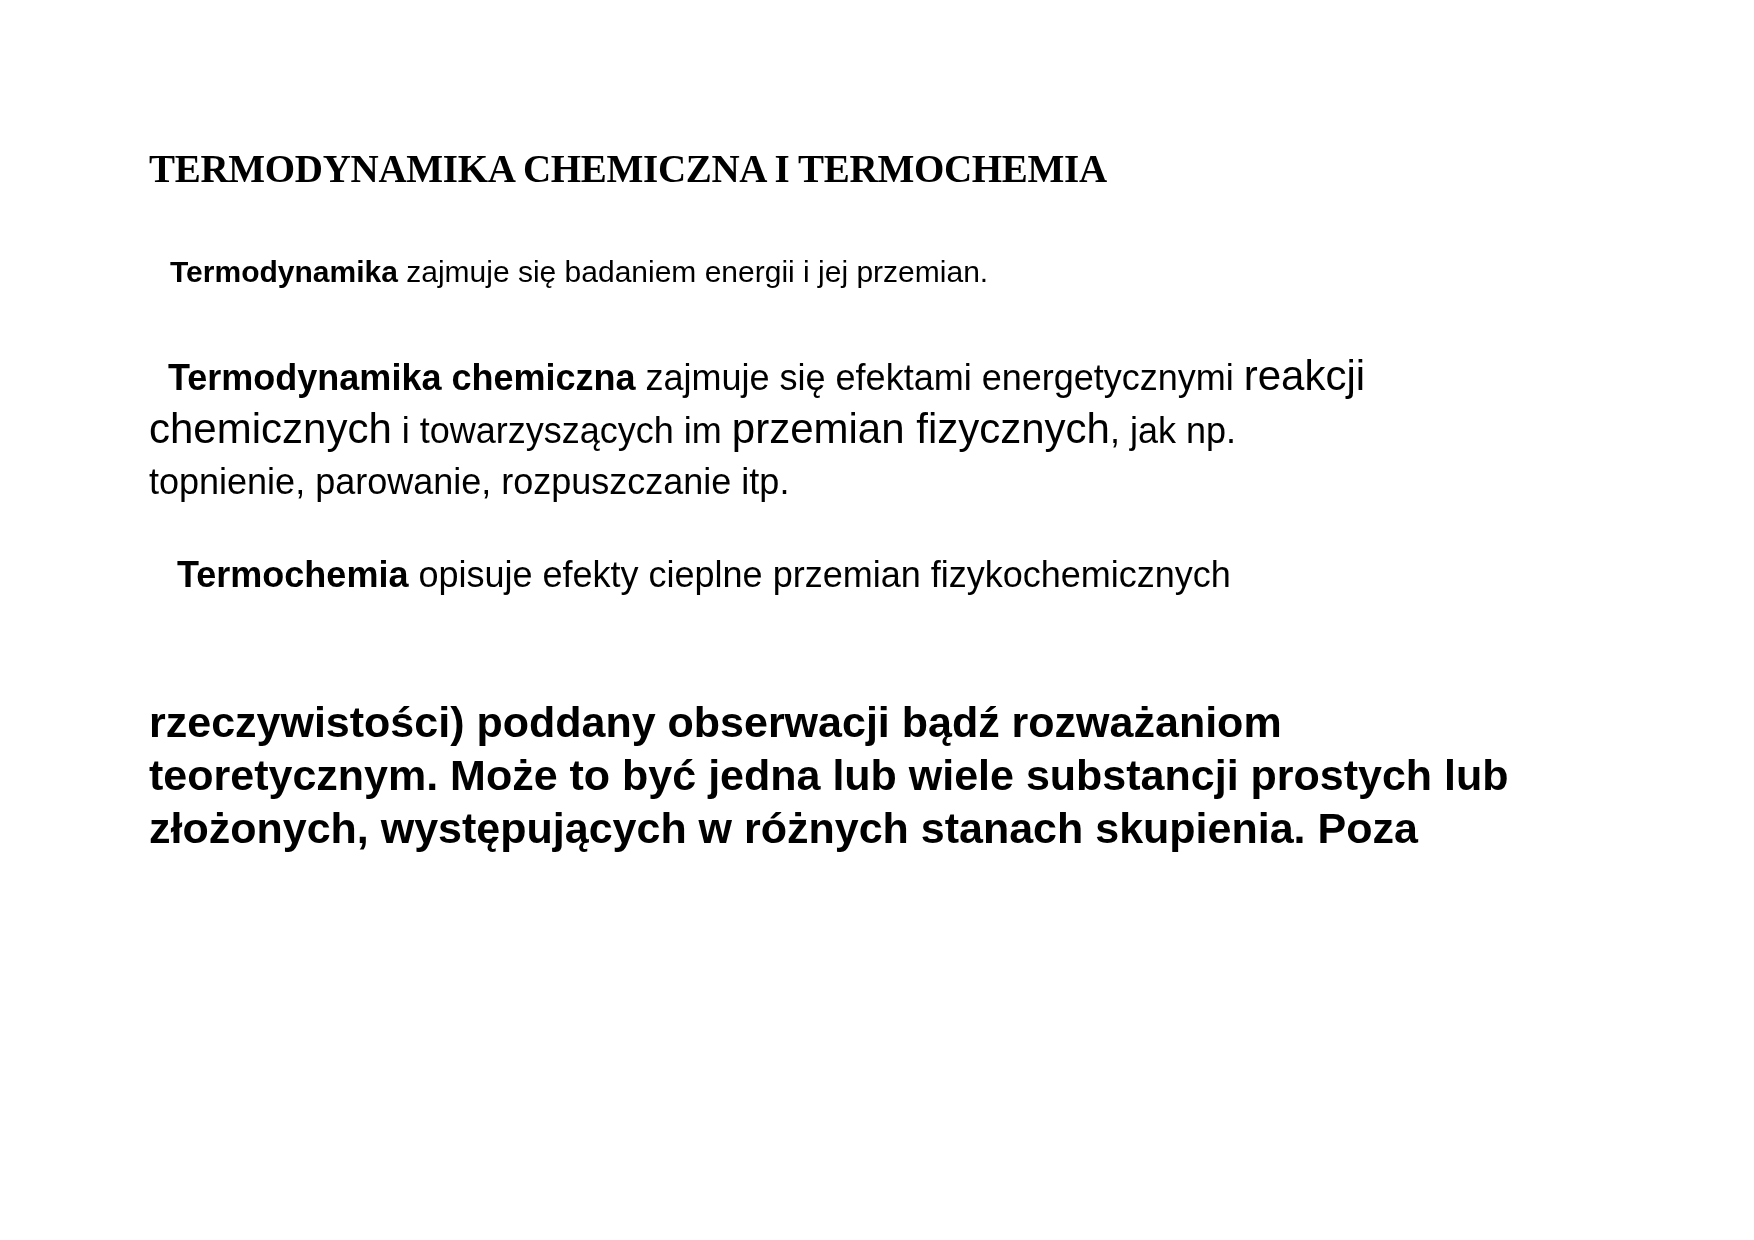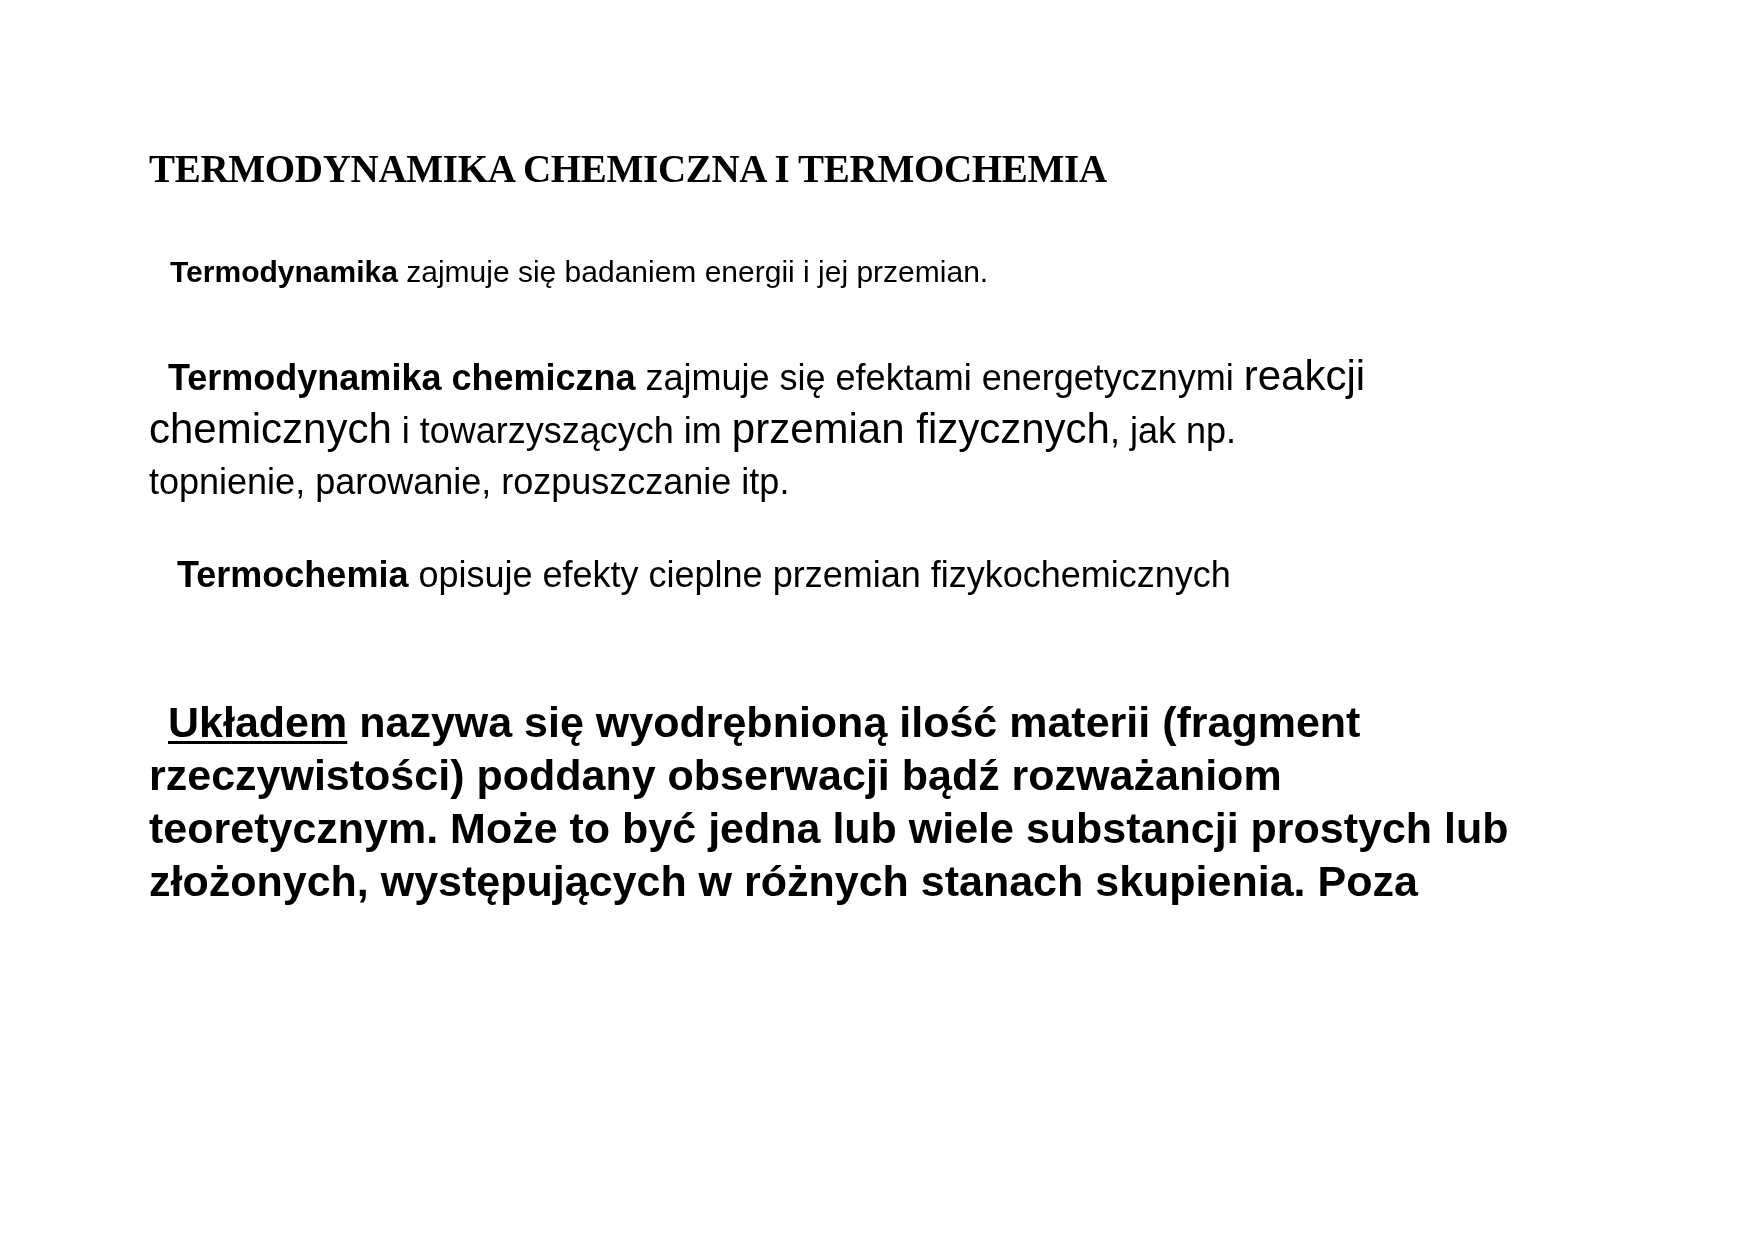--- a/index.html
+++ b/index.html
@@ -31,19 +31,18 @@
     <span class="line" style="padding-left:19px;"><span class="b">Termodynamika chemiczna</span><span> zajmuje się efektami energetycznymi </span><span class="big">reakcji</span></span>
     <span class="line"><span class="big">chemicznych</span><span> i towarzyszących im </span><span class="big">przemian fizycznych</span><span>, jak np.</span></span>
     <span class="line">topnienie, parowanie, rozpuszczanie itp.</span>
   </div>
 
   <div class="abs sans p3">
     <span class="line" style="padding-left:10px;"><span class="b">Termochemia</span><span> opisuje efekty cieplne przemian fizykochemicznych</span></span>
   </div>
 
   <div class="abs sans p4">
-    <span class="line" style="padding-left:19px;"><span class="u">Układem</span><span> nazywa się wyodrębnioną ilość materii (fragment</span></span>
     <span class="line">rzeczywistości) poddany obserwacji bądź rozważaniom</span>
     <span class="line">teoretycznym. Może to być jedna lub wiele substancji prostych lub</span>
     <span class="line">złożonych, występujących w różnych stanach skupienia. Poza</span>
   </div>
 
 </div>
 
 </body></html>

